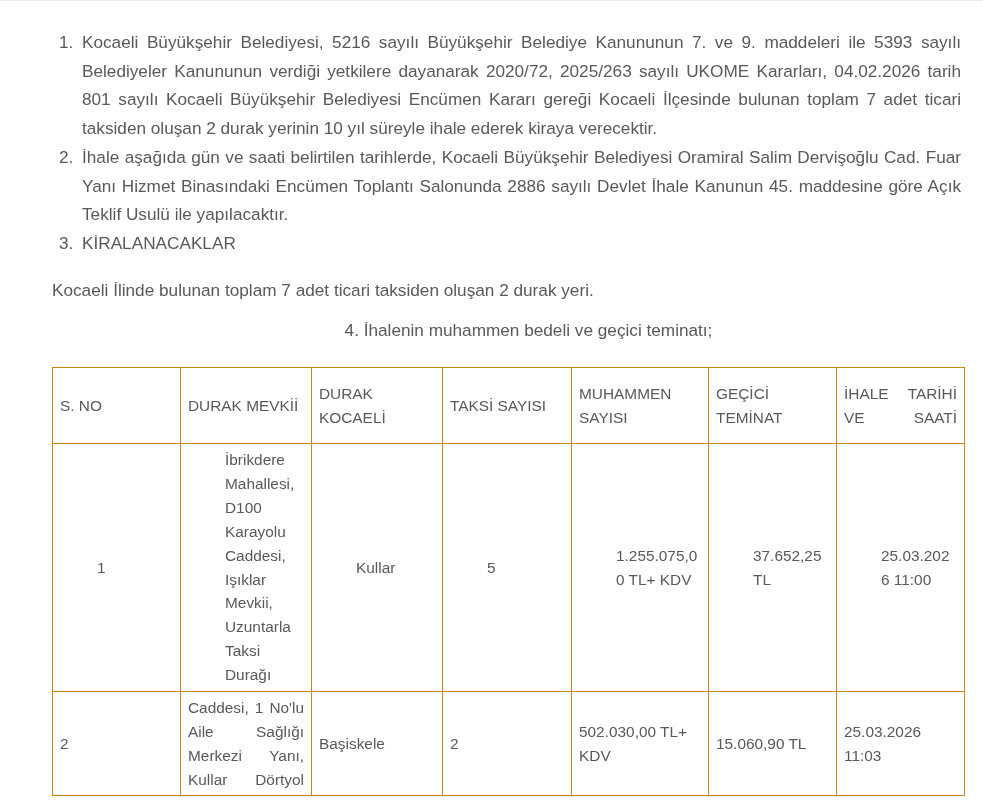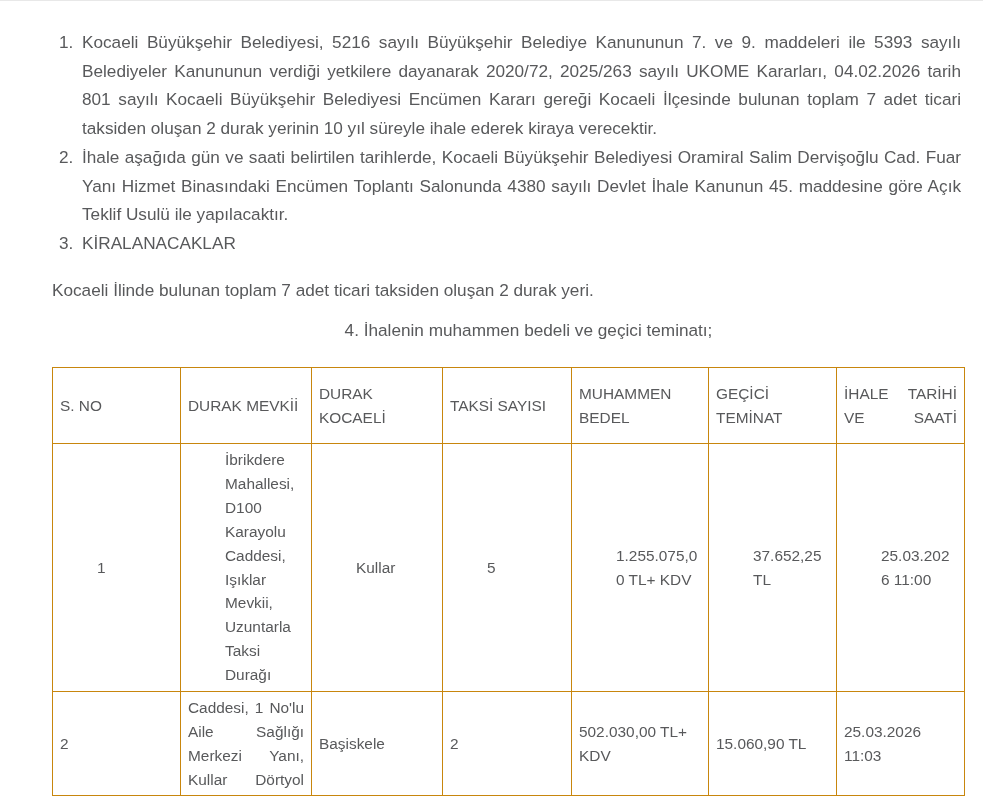--- a/index.html
+++ b/index.html
@@ -99,21 +99,21 @@
 </style>
 </head>
 <body>
 
 <div id="page">
   <div class="doc">
 
 
     <ol class="clauses body-text">
       <li>Kocaeli Büyükşehir Belediyesi, 5216 sayılı Büyükşehir Belediye Kanununun 7. ve 9. maddeleri ile 5393 sayılı Belediyeler Kanununun verdiği yetkilere dayanarak 2020/72, 2025/263 sayılı UKOME Kararları, 04.02.2026 tarih 801 sayılı Kocaeli Büyükşehir Belediyesi Encümen Kararı gereği Kocaeli İlçesinde bulunan toplam 7 adet ticari taksiden oluşan 2 durak yerinin 10 yıl süreyle ihale ederek kiraya verecektir.</li>
-      <li>İhale aşağıda gün ve saati belirtilen tarihlerde, Kocaeli Büyükşehir Belediyesi Oramiral Salim Dervişoğlu Cad. Fuar Yanı Hizmet Binasındaki Encümen Toplantı Salonunda 4380 sayılı Devlet İhale Kanunun 45. maddesine göre Açık Teklif Usulü ile yapılacaktır.</li>
+      <li>İhale aşağıda gün ve saati belirtilen tarihlerde, Kocaeli Büyükşehir Belediyesi Oramiral Salim Dervişoğlu Cad. Fuar Yanı Hizmet Binasındaki Encümen Toplantı Salonunda 2886 sayılı Devlet İhale Kanunun 45. maddesine göre Açık Teklif Usulü ile yapılacaktır.</li>
       <li class="no-justify">KİRALANACAKLAR</li>
     </ol>
 
     <p class="plain body-text">Kocaeli İlinde bulunan toplam 7 adet ticari taksiden oluşan 2 durak yeri.</p>
     <p class="indented body-text">4. İhalenin muhammen bedeli ve geçici teminatı;</p>
 
     <table class="ihale">
       <colgroup>
         <col class="c1">
           <col class="c2">
@@ -122,21 +122,21 @@
         <col class="c5">
           <col class="c6">
           <col class="c7">
       </colgroup>
       <tbody>
         <tr class="head">
           <td>S. NO</td>
           <td>DURAK MEVKİİ</td>
           <td>DURAK KOCAELİ</td>
           <td>TAKSİ SAYISI</td>
-          <td>MUHAMMEN BEDEL</td>
+          <td>MUHAMMEN SAYISI</td>
           <td>GEÇİCİ TEMİNAT</td>
           <td class="just spread">İHALE TARİHİ VE SAATİ</td>
         </tr>
 
         <tr class="r1">
           <td>1</td>
           <td class="just spread">İbrikdere Mahallesi, D100 Karayolu Caddesi, Işıklar Mevkii, Uzuntarla Taksi Durağı</td>
           <td>Kullar</td>
           <td>5</td>
           <td>1.255.075,00 TL+ KDV</td>

